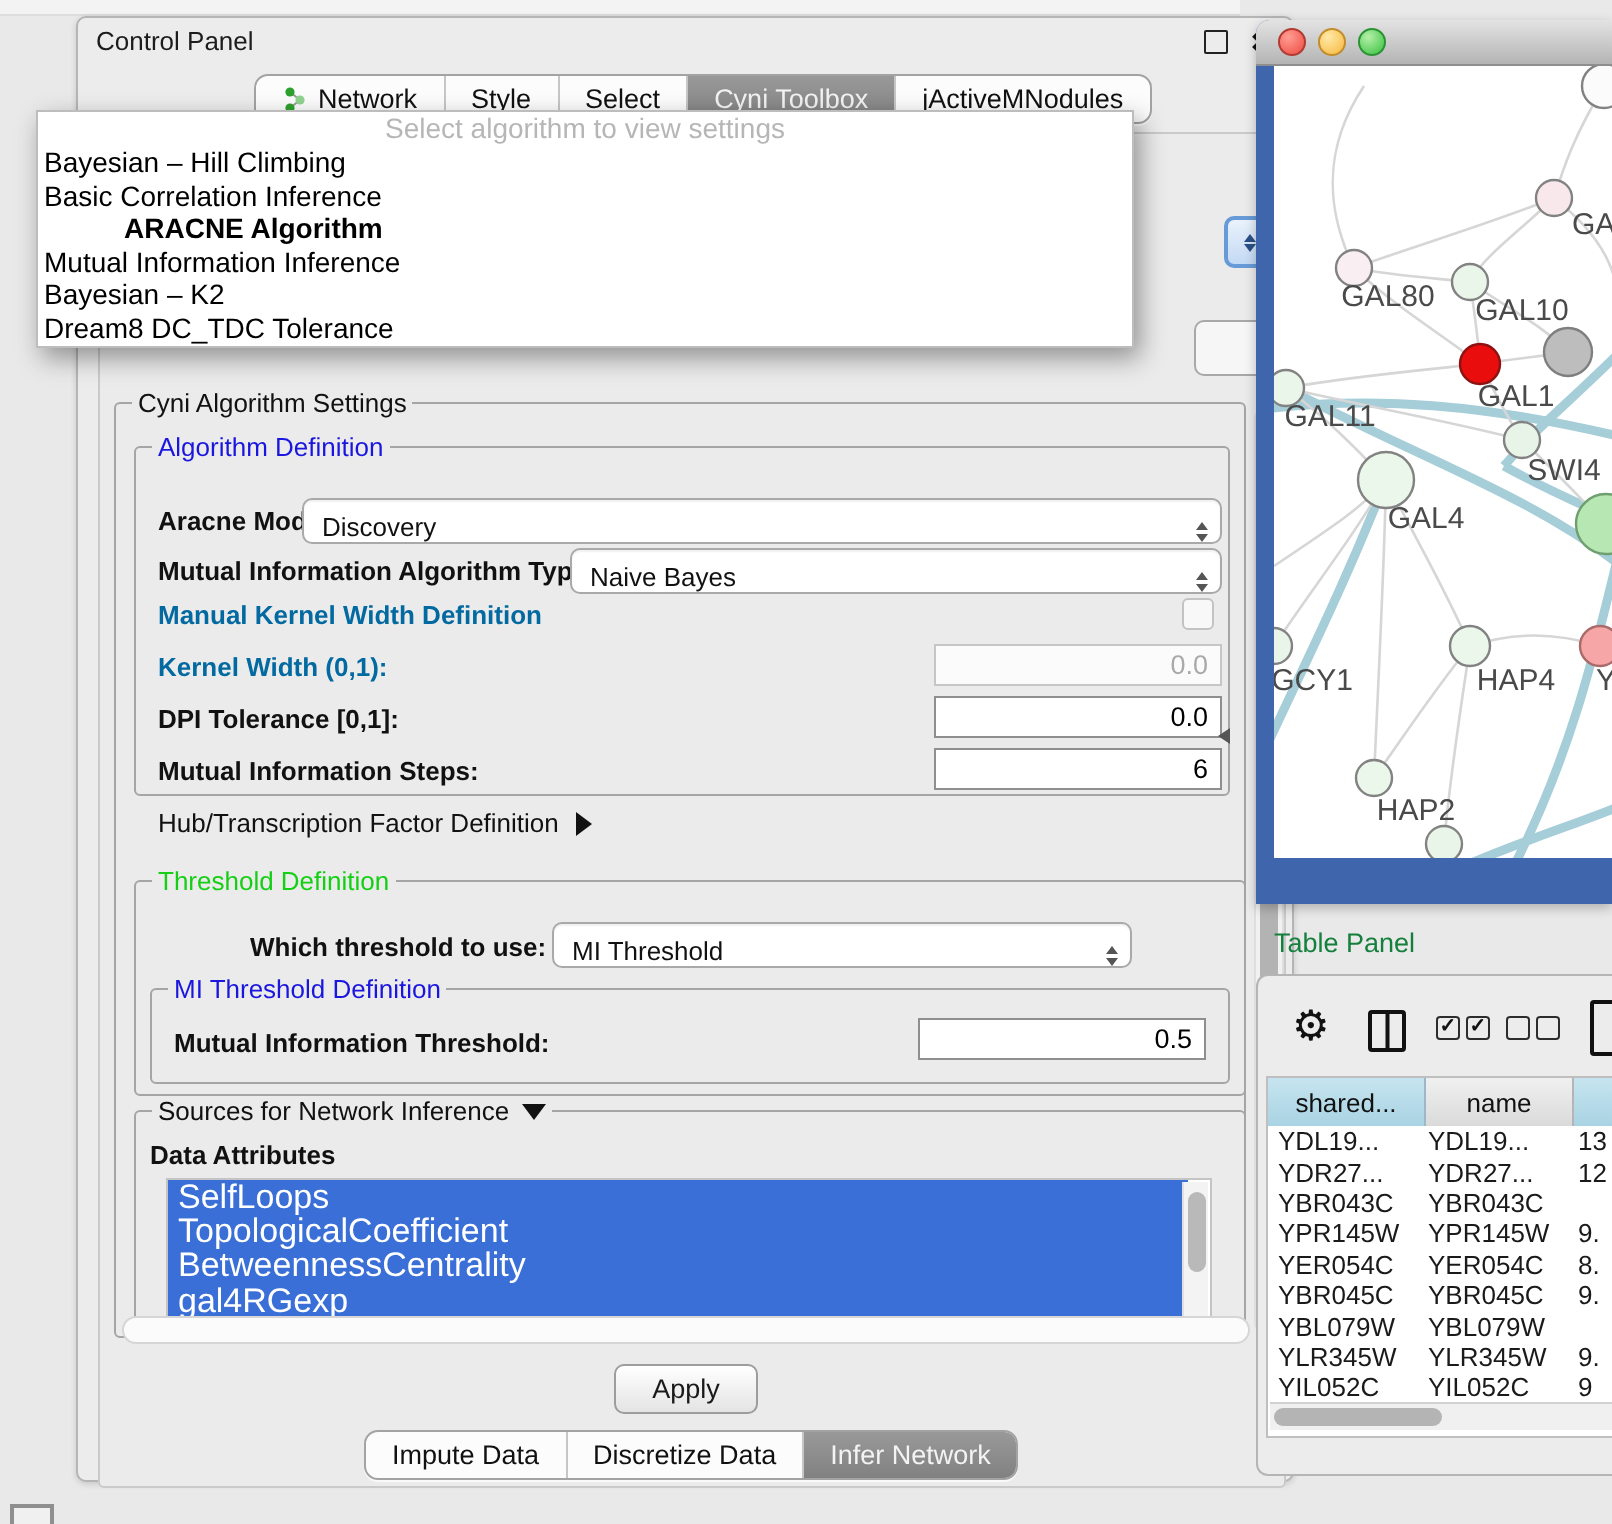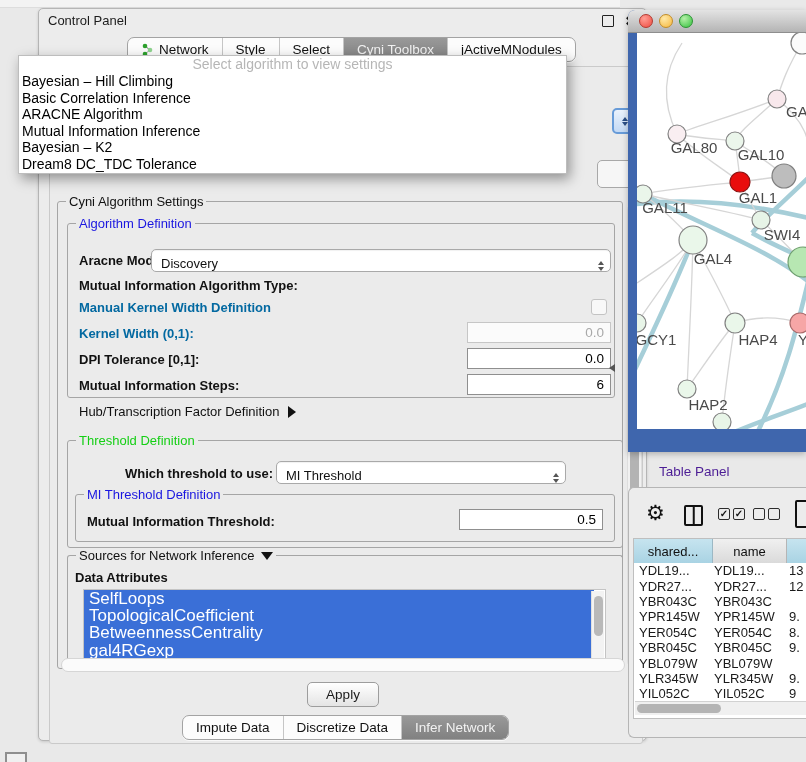--- a/index.html
+++ b/index.html
@@ -25,21 +25,21 @@
   
   .frag-box{left:558px;top:151px;width:44px;height:26px;border:1px solid #a8a8a8;border-radius:5px;background:#f6f6f6;}
   .frag-stepper{left:573px;top:99px;width:22px;height:22px;border:2px solid #679bd8;border-radius:5px;
                 background:linear-gradient(#eaf2fc,#c3d9f4);display:flex;flex-direction:column;align-items:center;justify-content:center;gap:1px;}
   .frag-line{left:601px;top:66px;width:1px;height:124px;background:#c3c3c3;}
   
   #algo-dropdown{left:18px;top:55px;width:547px;height:117px;background:#fff;border:1px solid #bdbdbd;
                  box-shadow:3px 5px 12px rgba(0,0,0,.38);z-index:50;font-size:14px;overflow:hidden;}
   #algo-dropdown .dd-head{text-align:center;color:#b6b6b6;height:17px;line-height:17px;}
   #algo-dropdown .dd-item{height:16.6px;line-height:16.6px;padding-left:3px;color:#000;white-space:nowrap;}
-  #algo-dropdown .dd-item.bold{font-weight:normal;}
+  #algo-dropdown .dd-item.bold{font-weight:bold;margin-left:40px;}
   
   .grp{border:1px solid #a5a5a5;border-radius:3px;}
   .grp .legend{position:absolute;top:-8px;left:8px;background:#ebebeb;padding:0 3px;font-size:13px;color:#111;white-space:nowrap;}
   .legend.blue{color:#1a16e0;}
   .legend.green{color:#15cf15;}
   .lbl{font-size:13px;color:#111;white-space:nowrap;}
   .lbl.b{font-weight:bold;}
   .lbl.dis{color:#0369a1;font-weight:bold;}
   
   .combo{background:#fff;border:1px solid #a9a9a9;border-radius:5px;height:21px;display:flex;align-items:flex-end;
@@ -79,21 +79,21 @@
   #net-window{left:628px;top:10px;width:178px;height:442px;background:#3f66ad;border-radius:7px 0 0 0;
               box-shadow:0 2px 6px rgba(0,0,0,.25);}
   #net-titlebar{left:0;top:0;right:0;height:22px;background:linear-gradient(#e3e3e3,#b4b4b4);
                 border-bottom:1px solid #8e8e8e;border-radius:7px 0 0 0;display:flex;align-items:center;padding-left:11px;gap:6px;}
   .light{width:12px;height:12px;border-radius:50%;}
   .light.red{background:radial-gradient(circle at 35% 30%,#ff9d94,#ee4b40);border:1px solid #b23a31;}
   .light.yellow{background:radial-gradient(circle at 35% 30%,#ffe9a8,#f6b73c);border:1px solid #c28d2a;}
   .light.green{background:radial-gradient(circle at 35% 30%,#b5f0a8,#35c13e);border:1px solid #2c9334;}
   #net-canvas{left:9px;top:23px;width:169px;height:396px;background:#fff;}
   
-  #table-panel-title{left:637px;top:464px;font-size:13.5px;color:#4c1d95;margin-left:22px;}
+  #table-panel-title{left:637px;top:464px;font-size:13.5px;color:#15803d;}
   #table-panel{left:628px;top:487px;width:178px;height:249px;background:#ececec;border:1px solid #b5b5b5;
                border-right:none;border-radius:6px 0 0 6px;overflow:hidden;}
   .tb-toolbar{position:absolute;left:0;top:16px;height:30px;width:100%;}
   .gear{position:absolute;left:17px;top:-3px;font-size:21px;color:#111;font-family:"DejaVu Sans",sans-serif;}
   .split-icon{position:absolute;left:55px;top:1px;width:15px;height:17px;border:2.5px solid #111;border-radius:2px;}
   .split-icon::after{content:"";position:absolute;left:50%;top:0;bottom:0;width:2.5px;background:#111;transform:translateX(-50%);}
   .cb-pair{position:absolute;top:4px;display:flex;gap:3px;}
   .cb{width:10px;height:10px;border:1.6px solid #2c2c2c;border-radius:2px;font-size:10px;line-height:9px;font-weight:bold;color:#111;text-align:center;}
   .doc-icon{position:absolute;left:166px;top:-4px;width:18px;height:24px;border:2.5px solid #111;border-radius:2px;background:#ececec;}
   #grid{position:absolute;left:4px;top:50px;width:176px;height:179px;background:#fff;border:1px solid #bfbfbf;overflow:hidden;}
@@ -166,20 +166,27 @@
     </div>
     <div class="abs lbl b" style="left:40px;top:244px;">Aracne Mode:</div>
     <div class="abs combo" style="left:112px;top:240px;width:443px;">
       <span class="cv">Discovery</span>
       <span class="arrows">
           <span class="tri-up"></span>
           <span class="tri-dn"></span>
         </span>
     </div>
     <div class="abs lbl b" style="left:40px;top:269px;">Mutual Information Algorithm Type:</div>
+    <div class="abs combo" style="left:246px;top:265px;width:309px;">
+      <span class="cv">Naive Bayes</span>
+      <span class="arrows">
+          <span class="tri-up"></span>
+          <span class="tri-dn"></span>
+        </span>
+    </div>
     <div class="abs lbl dis" style="left:40px;top:291px;">Manual Kernel Width Definition</div>
     <div class="abs checkbox" style="left:552px;top:290px;"></div>
     <div class="abs lbl dis" style="left:40px;top:317px;">Kernel Width (0,1):</div>
     <div class="abs field dis" style="left:428px;top:313px;width:130px;">0.0</div>
     <div class="abs lbl b" style="left:40px;top:343px;">DPI Tolerance [0,1]:</div>
     <div class="abs field" style="left:428px;top:339px;width:130px;">0.0</div>
     <div class="abs lbl b" style="left:40px;top:369px;">Mutual Information Steps:</div>
     <div class="abs field" style="left:428px;top:365px;width:130px;">6</div>
 
     <div class="abs lbl" style="left:40px;top:395px;">

